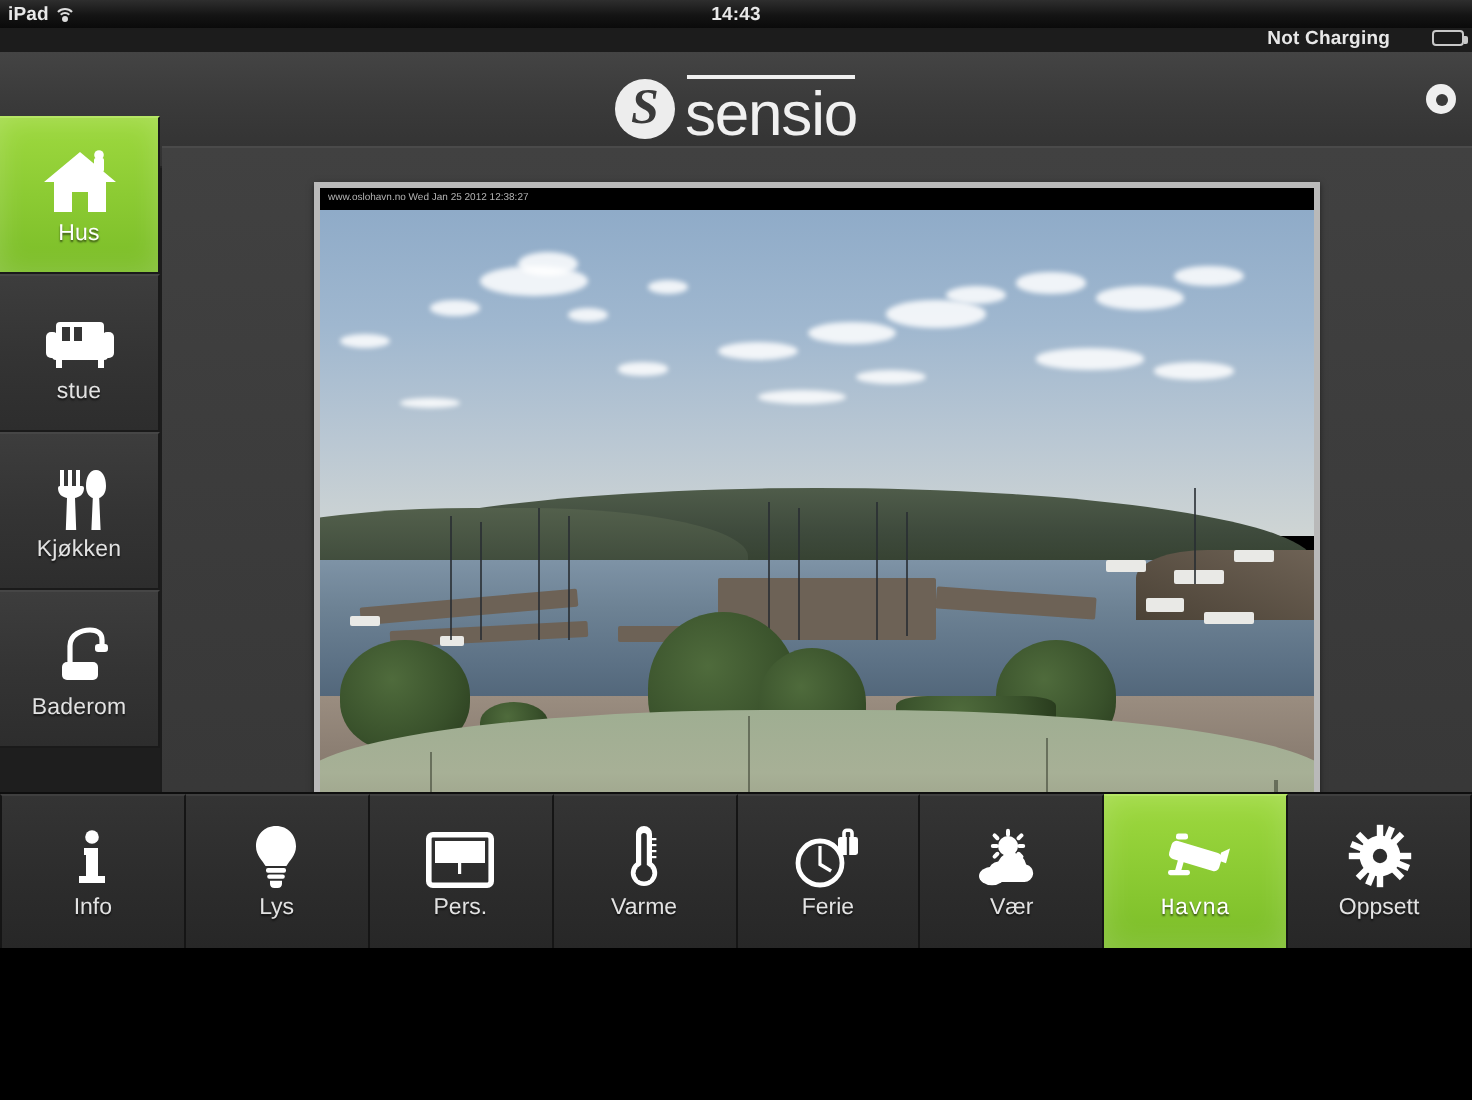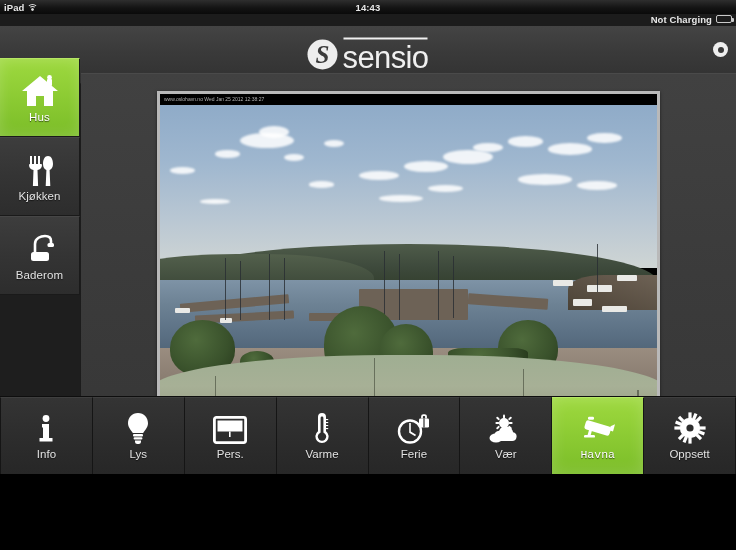--- a/index.html
+++ b/index.html
@@ -29,21 +29,21 @@
     align-items: center;
     color: #e8e8e8;
     font-size: 9.5px;
     font-weight: bold;
     letter-spacing: 0.1px;
   }
   .sb-left { display: flex; align-items: center; gap: 3px; padding-left: 4px; }
   .sb-center { position: absolute; left: 0; right: 0; text-align: center; }
   .sb-right {
     position: absolute; right: 4px;
-    display: flex; align-items: center; gap: 4px; margin-top: 24px;
+    display: flex; align-items: center; gap: 21px; margin-top: 24px;
   }
   .wifi-ico { width: 11px; height: 9px; position: relative; display: inline-block; }
   .wifi-ico i {
     position: absolute; display: block;
     border: 1.3px solid #dcdcdc;
     border-bottom-color: transparent;
     border-left-color: transparent;
     border-right-color: transparent;
     border-radius: 50%;
   }
@@ -356,20 +356,35 @@
       <span class="ico">
         <svg width="40" height="34" viewBox="0 0 40 34">
           <path class="wh" d="M20 2 L38 17 L33 17 L33 32 L24 32 L24 22 L16 22 L16 32 L7 32 L7 17 L2 17 Z"></path>
           <rect class="wh" x="27" y="5" width="5" height="7" rx="1"></rect>
           <circle class="wh" cx="29.5" cy="3.5" r="2.4"></circle>
         </svg>
       </span>
       <span class="side-label">Hus</span>
     </div>
 
+    <div class="side-item">
+      <span class="ico">
+        <svg width="40" height="30" viewBox="0 0 40 30">
+          <rect class="wh" x="3" y="9" width="6" height="13" rx="2.5"></rect>
+          <rect class="wh" x="31" y="9" width="6" height="13" rx="2.5"></rect>
+          <rect class="wh" x="8" y="4" width="24" height="12" rx="2"></rect>
+          <rect class="wh" x="6" y="15" width="28" height="8" rx="2"></rect>
+          <rect class="wh" x="8" y="23" width="3" height="4"></rect>
+          <rect class="wh" x="29" y="23" width="3" height="4"></rect>
+          <rect x="11" y="6.5" width="4" height="7" fill="#343434"></rect>
+          <rect x="17" y="6.5" width="4" height="7" fill="#343434"></rect>
+        </svg>
+      </span>
+      <span class="side-label">stue</span>
+    </div>
 
     <div class="side-item">
       <span class="ico">
         <svg width="34" height="34" viewBox="0 0 34 34">
           <rect class="wh" x="7" y="3" width="2" height="9"></rect>
           <rect class="wh" x="11" y="3" width="2" height="9"></rect>
           <rect class="wh" x="15" y="3" width="2" height="9"></rect>
           <path class="wh" d="M6 11 h12 a1 1 0 0 1 1 1 c0 3 -2 4.5 -4.5 5 l0.6 16 h-5.2 l0.6 -16 C8 16.5 6 15 6 12 a1 1 0 0 1 1 -1 z"></path>
           <path class="wh" d="M25 3 c3.2 0 5 3.5 5 8 c0 3.5 -1.6 5.4 -3.4 6 l0.7 16 h-4.6 l0.7 -16 C21.6 16.4 20 14.5 20 11 c0 -4.5 1.8 -8 5 -8 z"></path>
         </svg>

